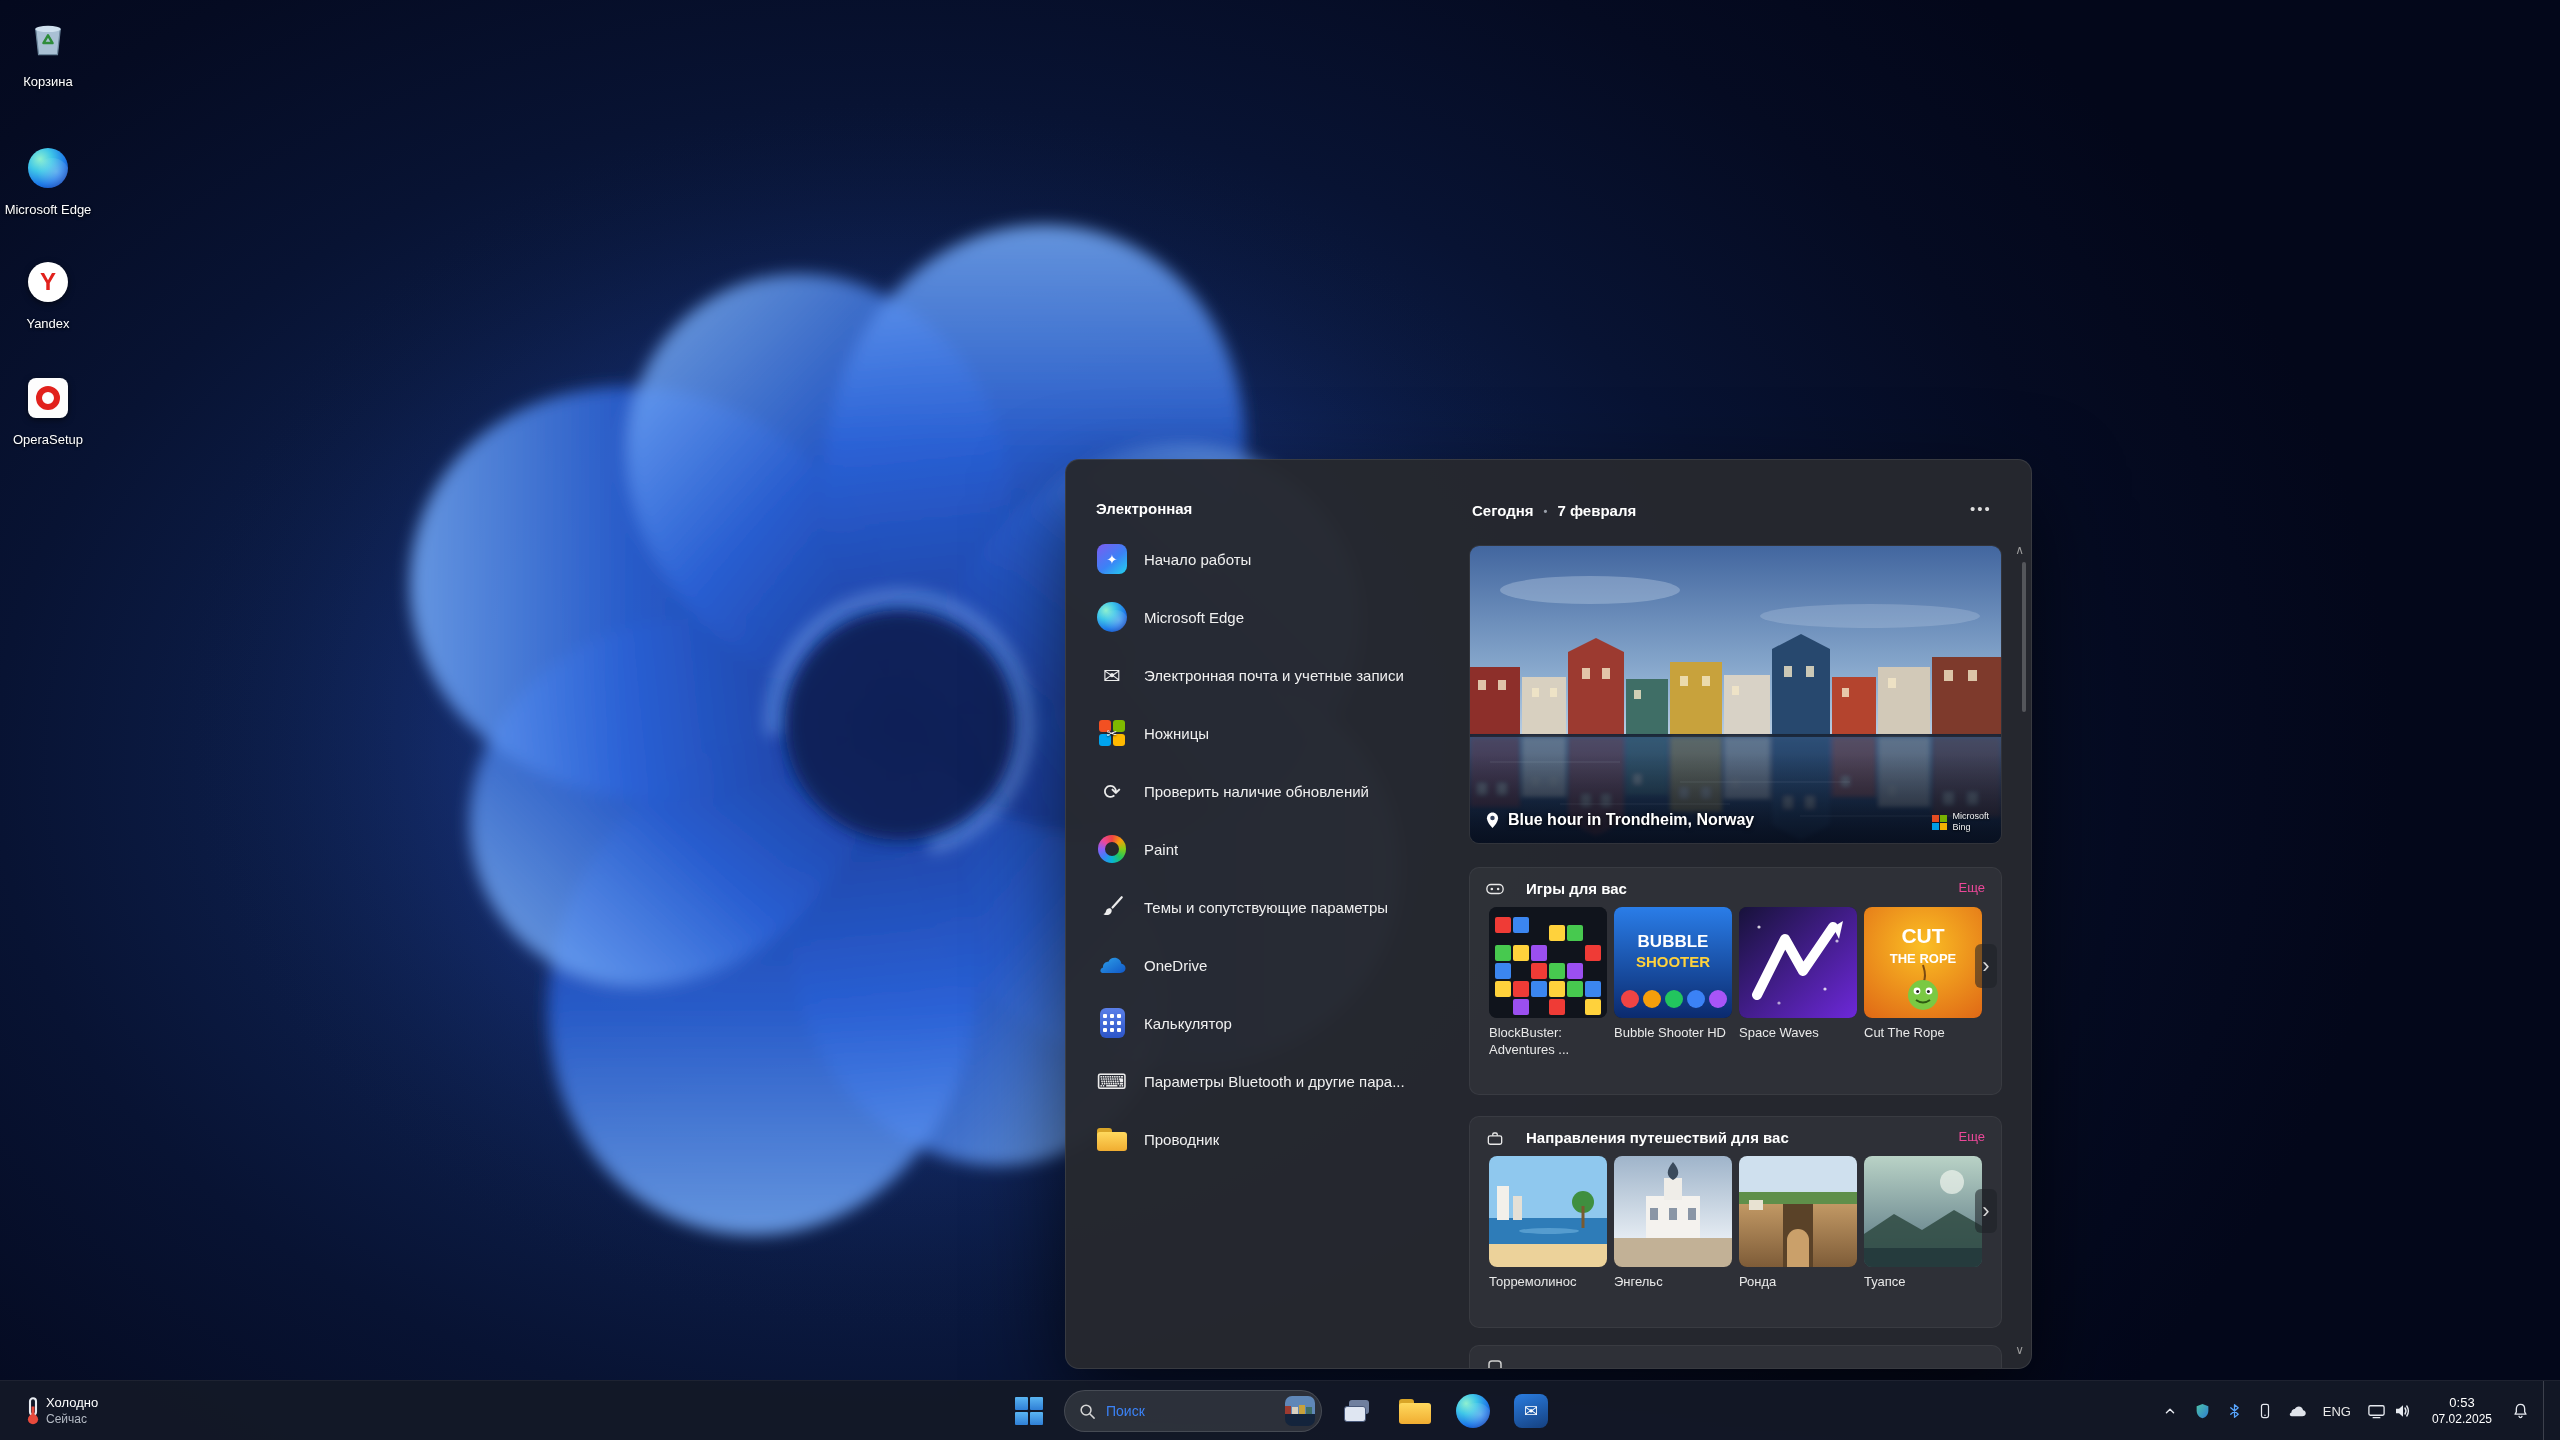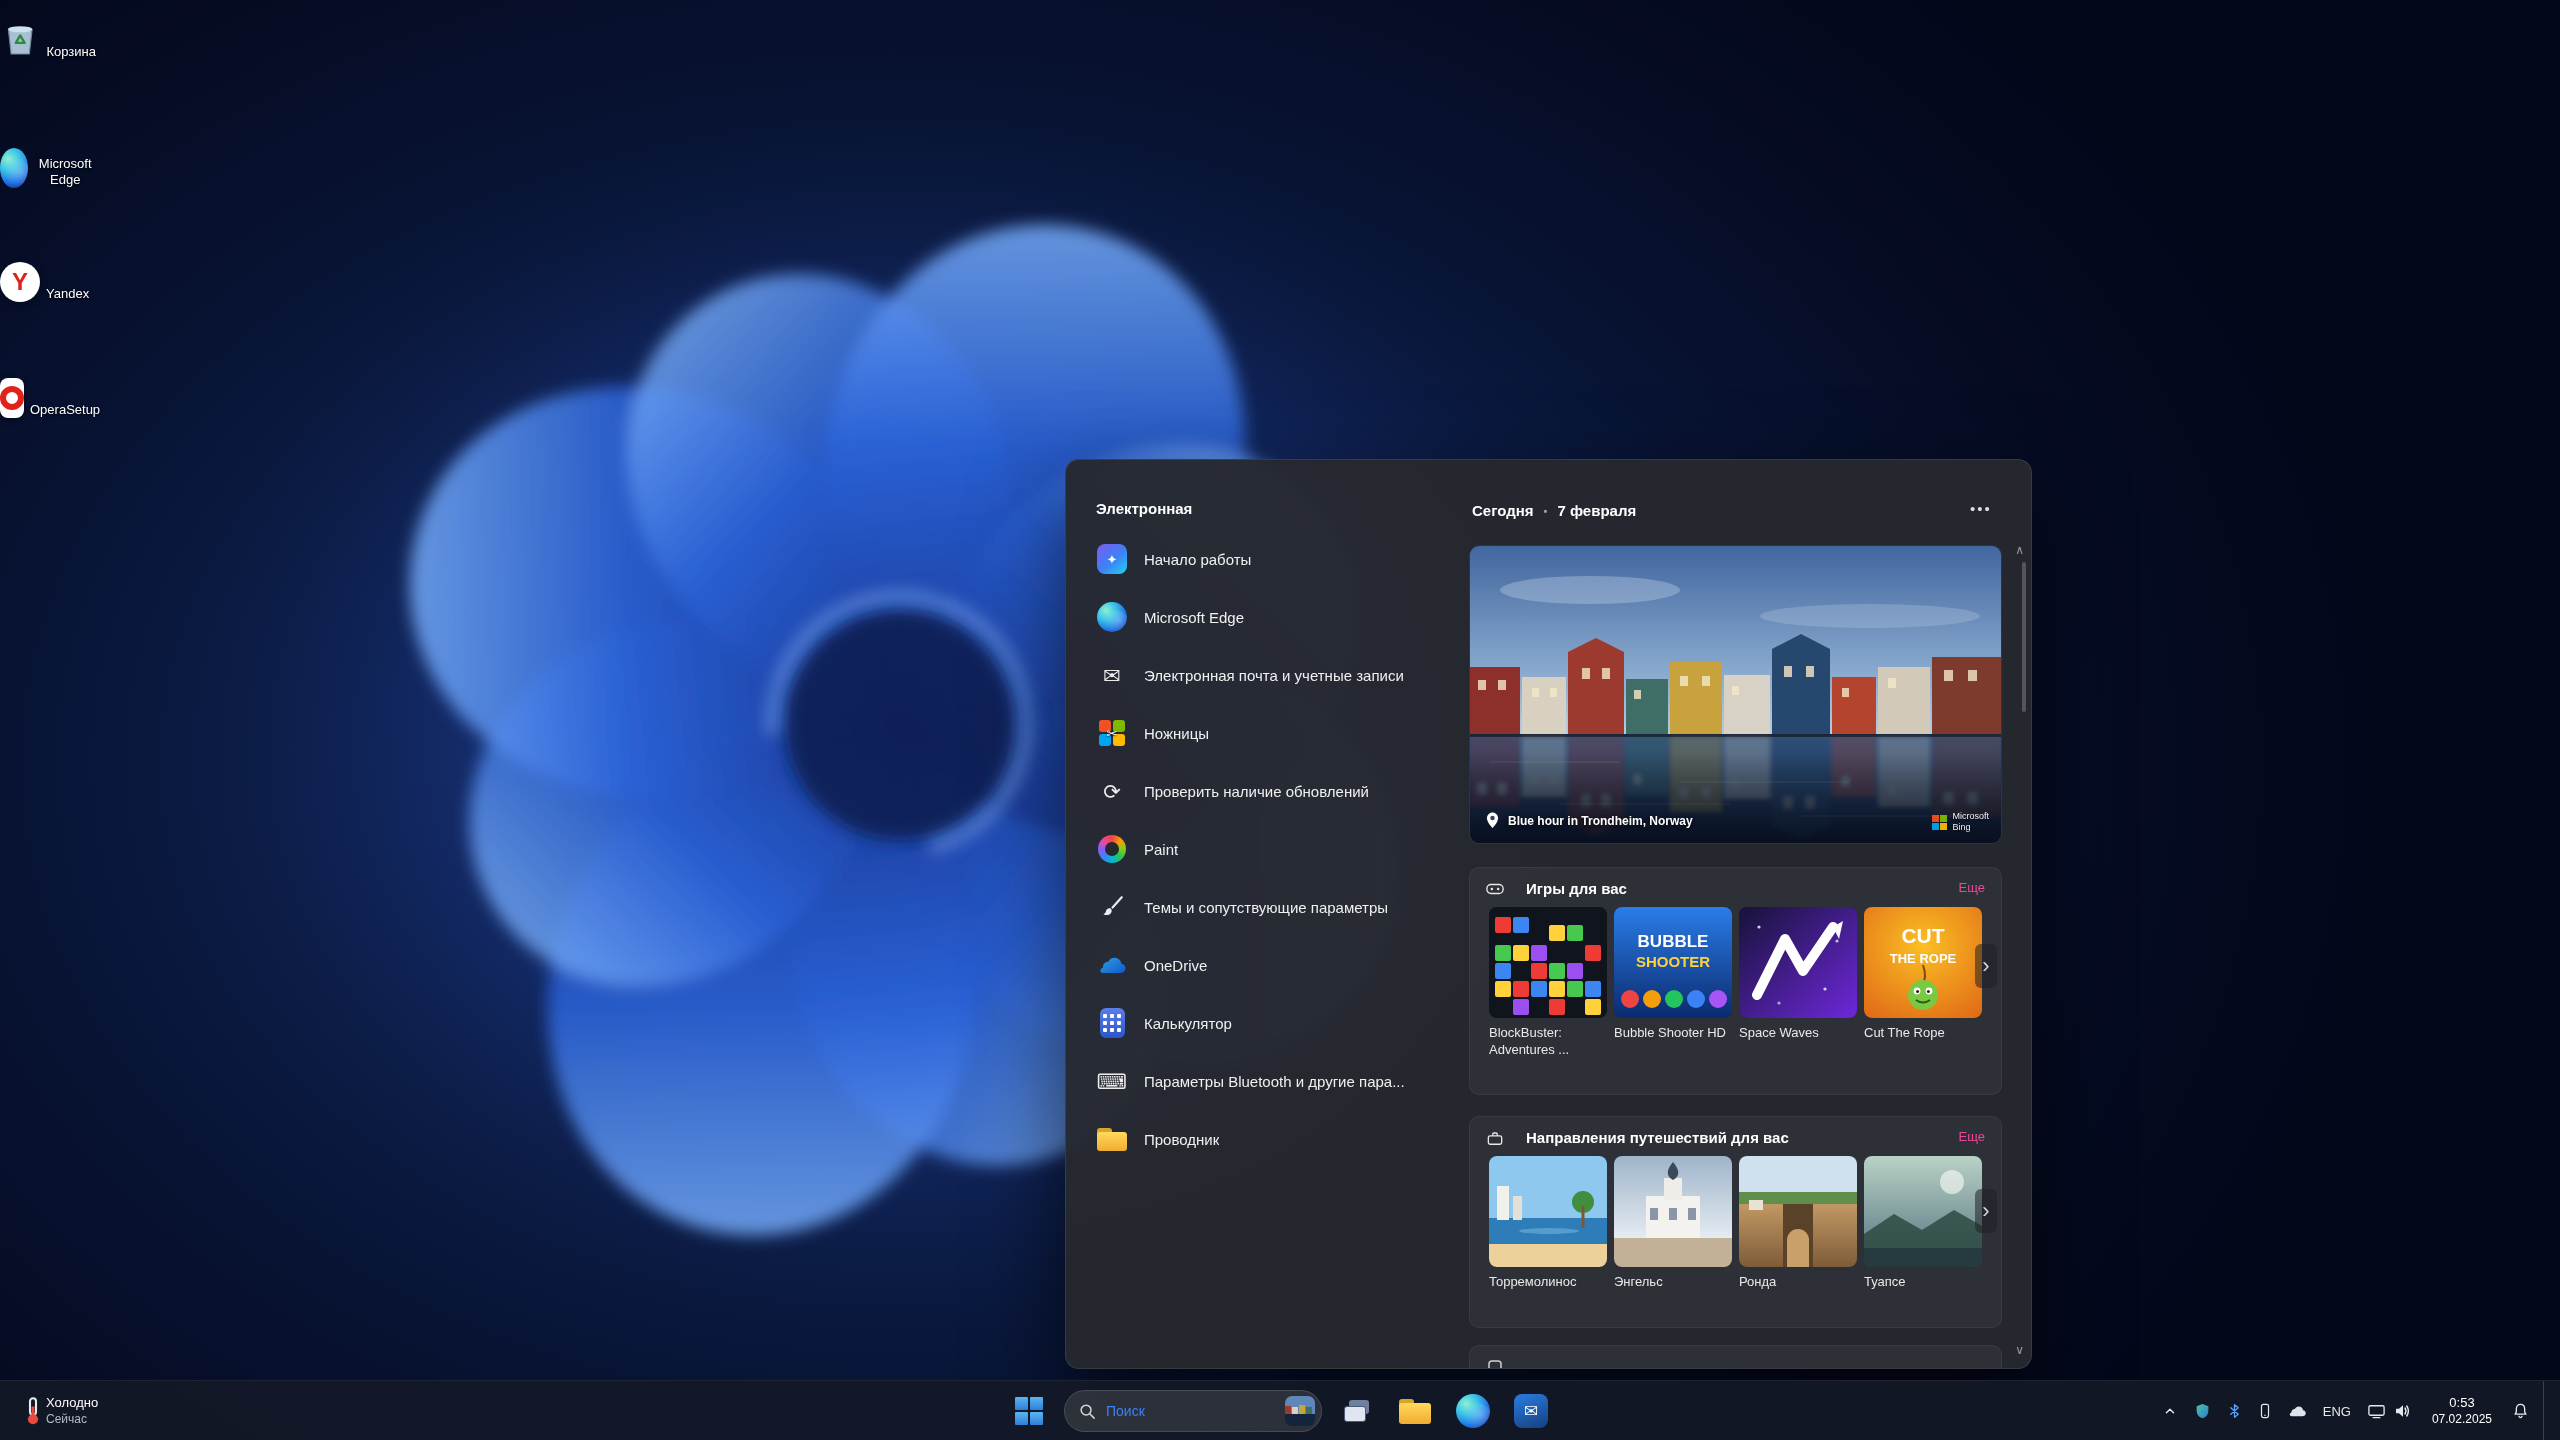--- a/index.html
+++ b/index.html
@@ -6,21 +6,21 @@
   body{font-family:"Liberation Sans","DejaVu Sans",sans-serif;color:#fff;}
   .screen{position:relative;width:2560px;height:1440px;overflow:hidden;
     background:
       radial-gradient(1500px 1100px at 35% 53%, #152f6e 0%, #0d1f4c 38%, #081333 60%, #050b22 82%, #03071a 100%);}
   svg{display:block}
 
   
   .bloom{position:absolute;left:120px;top:90px;width:1560px;height:1270px;pointer-events:none}
 
   
-  .dicon{position:absolute;left:0;width:96px;display:flex;flex-direction:row;align-items:flex-end;gap:6px;cursor:pointer}
+  .dicon{position:absolute;left:0;width:96px;display:flex;flex-direction:column;align-items:center;gap:14px;cursor:pointer}
   .dicon .dlbl{font-size:13px;line-height:1.25;color:#fff;text-align:center;text-shadow:0 1px 3px rgba(0,0,0,.95);max-width:92px}
   .yand{width:40px;height:40px;border-radius:50%;background:#fff;display:flex;align-items:center;justify-content:center;
         color:#e1211c;font-weight:700;font-size:24px;box-shadow:0 2px 6px rgba(0,0,0,.5)}
   .opera{width:40px;height:40px;border-radius:8px;background:#fdfdfd;display:flex;align-items:center;justify-content:center;
         box-shadow:0 2px 6px rgba(0,0,0,.5)}
   .opera b{width:24px;height:24px;border-radius:50%;border:6px solid #e1211c;box-sizing:border-box;display:block}
   .edge-ball{width:40px;height:40px;border-radius:50%;position:relative;overflow:hidden;
     background:radial-gradient(circle at 30% 28%, #8ff0d0 0%, #3fc7e8 30%, #1e7ae8 62%, #1246b8 85%, #0c2f8a 100%)}
   .edge-ball::after{content:"";position:absolute;left:16%;top:26%;width:90%;height:90%;border-radius:50%;
     background:radial-gradient(circle at 62% 38%, rgba(255,255,255,.28), rgba(10,40,120,0) 62%)}
@@ -59,21 +59,21 @@
 
   .today-head{position:absolute;left:406px;top:42px;display:flex;align-items:center;gap:10px;font-size:15px;font-weight:600}
   .today-head .dot{color:#9aa0aa;font-size:11px}
   .more-dots{position:absolute;left:894px;top:34px;width:42px;height:28px;border-radius:5px;display:flex;align-items:center;justify-content:center;
     color:#ddd;font-size:15px;letter-spacing:2px;cursor:pointer}
 
   .bing-card{position:absolute;left:403px;top:85px;width:531px;height:297px;border-radius:10px;overflow:hidden;cursor:pointer;
     border:1px solid rgba(255,255,255,.06)}
   .bing-shade{position:absolute;left:0;right:0;bottom:0;height:90px;
     background:linear-gradient(180deg,rgba(6,12,26,0) 0%,rgba(6,12,26,.72) 100%)}
-  .bing-caption{position:absolute;left:16px;bottom:14px;display:flex;align-items:center;gap:9px;font-size:12px;font-weight:600;
+  .bing-caption{position:absolute;left:16px;bottom:14px;display:flex;align-items:center;gap:9px;font-size:16px;font-weight:600;
     text-shadow:0 1px 4px rgba(0,0,0,.85)}
   .bing-brand{position:absolute;right:12px;bottom:10px;display:flex;align-items:center;gap:5px;opacity:.95}
   .ms-sq{display:grid;grid-template-columns:7px 7px;grid-template-rows:7px 7px;gap:1px}
   .ms-sq i{display:block}
   .ms-sq i:nth-child(1){background:#f25022}.ms-sq i:nth-child(2){background:#7fba00}
   .ms-sq i:nth-child(3){background:#00a4ef}.ms-sq i:nth-child(4){background:#ffb900}
   .brand-txt{font-size:9px;line-height:1.2;color:#fff;text-shadow:0 1px 2px rgba(0,0,0,.8)}
 
   .card{position:absolute;left:403px;width:531px;border-radius:10px;background:rgba(255,255,255,.045);
     border:1px solid rgba(255,255,255,.055)}

